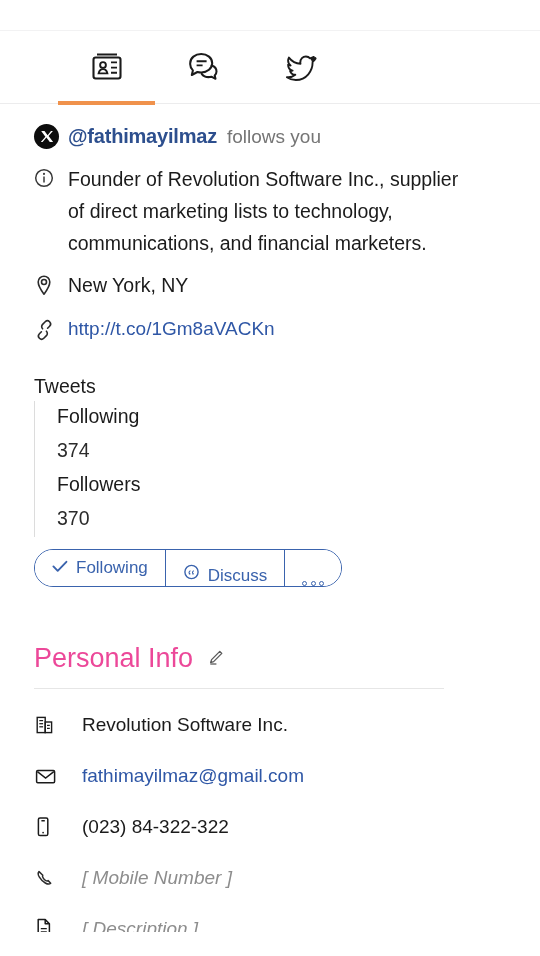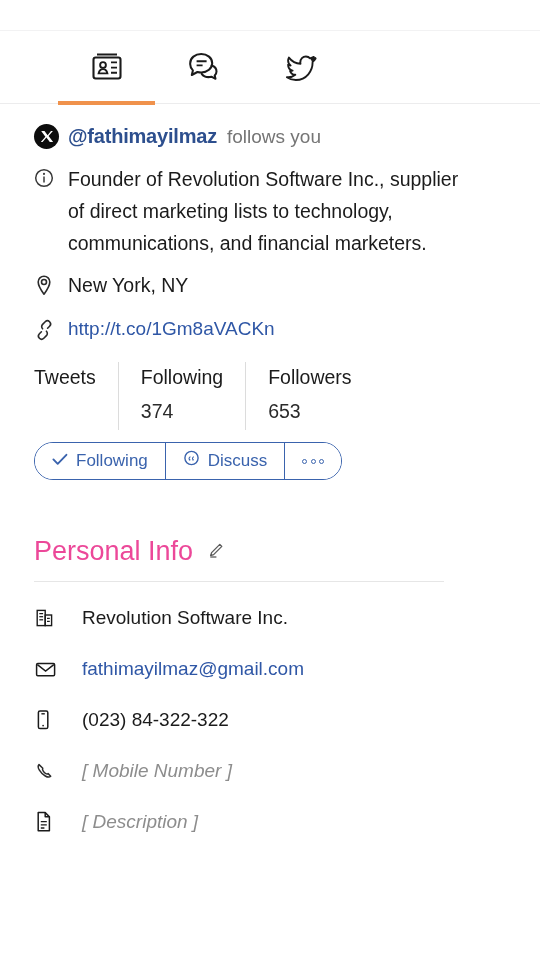--- a/index.html
+++ b/index.html
@@ -122,23 +122,24 @@
   .link {
     font-size: 19px;
     color: #2f57a6;
     line-height: 26px;
     text-decoration: none;
     cursor: pointer;
   }
 
   
   .stats {
-    margin-top: 19px;
+    margin-top: 28px;
     display: flex;
     align-items: stretch;
+    flex-direction: column;
   }
   .stat {
     padding-right: 22px;
   }
   .stat + .stat {
     border-left: 1px solid #dcdcdc;
     padding-left: 22px;
   }
   .stat-label {
     font-size: 19.5px;
@@ -167,21 +168,21 @@
     gap: 8px;
     padding: 0 17px;
     color: #3a63ad;
     font-size: 17px;
     background: #fff;
     cursor: pointer;
     border: none;
     font-family: "Liberation Sans", sans-serif;
     white-space: nowrap;
   }
-  .btn + .btn { border-left: 1.5px solid #3a63ad; }
+  .btn + .btn { border-left: 1.5px solid #3a63ad; align-items: flex-end; }
   .dots {
     display: flex;
     gap: 3.5px;
     align-items: center;
   }
   .dots i {
     width: 5px; height: 5px;
     border-radius: 50%;
     border: 1.3px solid #3a63ad;
     box-sizing: border-box;
@@ -320,21 +321,21 @@
     <div class="stats">
       <div class="stat">
         <div class="stat-label">Tweets</div>
       </div>
       <div class="stat">
         <div class="stat-label">Following</div>
         <div class="stat-value">374</div>
       </div>
       <div class="stat">
         <div class="stat-label">Followers</div>
-        <div class="stat-value">653</div>
+        <div class="stat-value">370</div>
       </div>
     </div>
 
     
     <div class="btn-group">
       <button class="btn">
         <span>
           <svg width="16" height="13" viewBox="0 0 16 13">
             <path d="M1.4 6.4l4.3 4.4L14.4 1.8" fill="none" stroke="#3a63ad" stroke-width="1.9" stroke-linecap="round" stroke-linejoin="round"></path>
           </svg>

